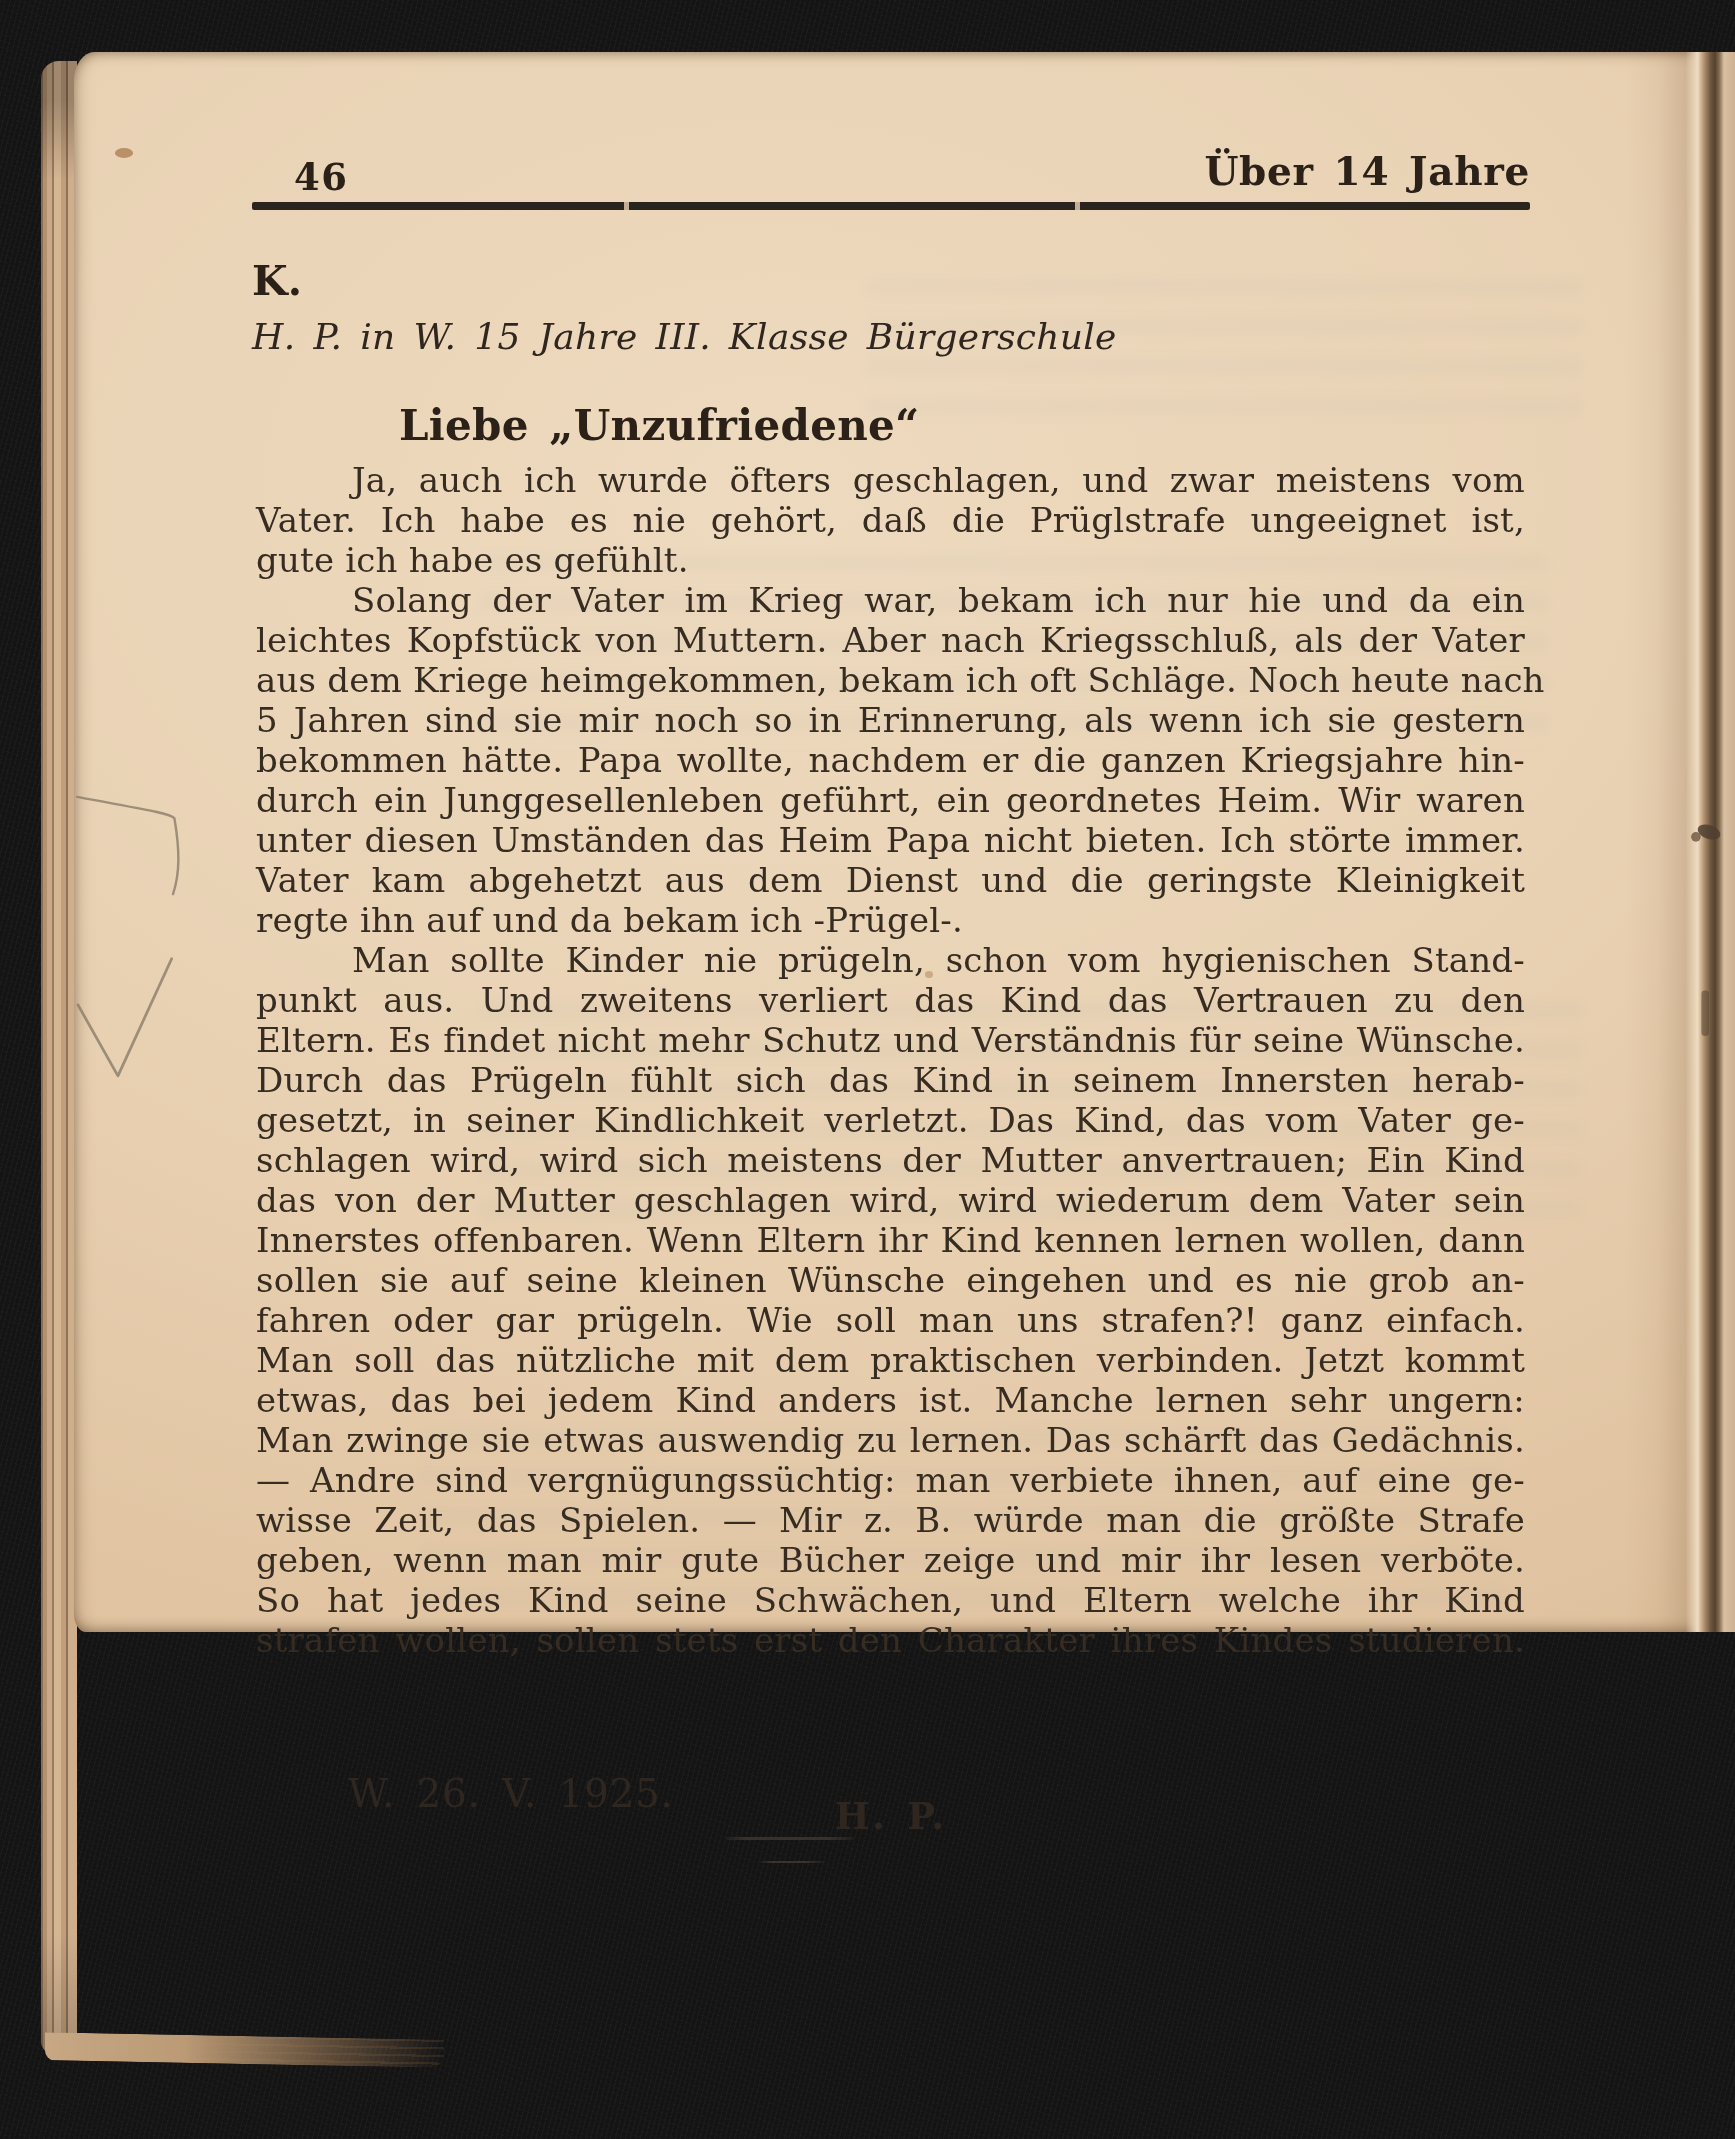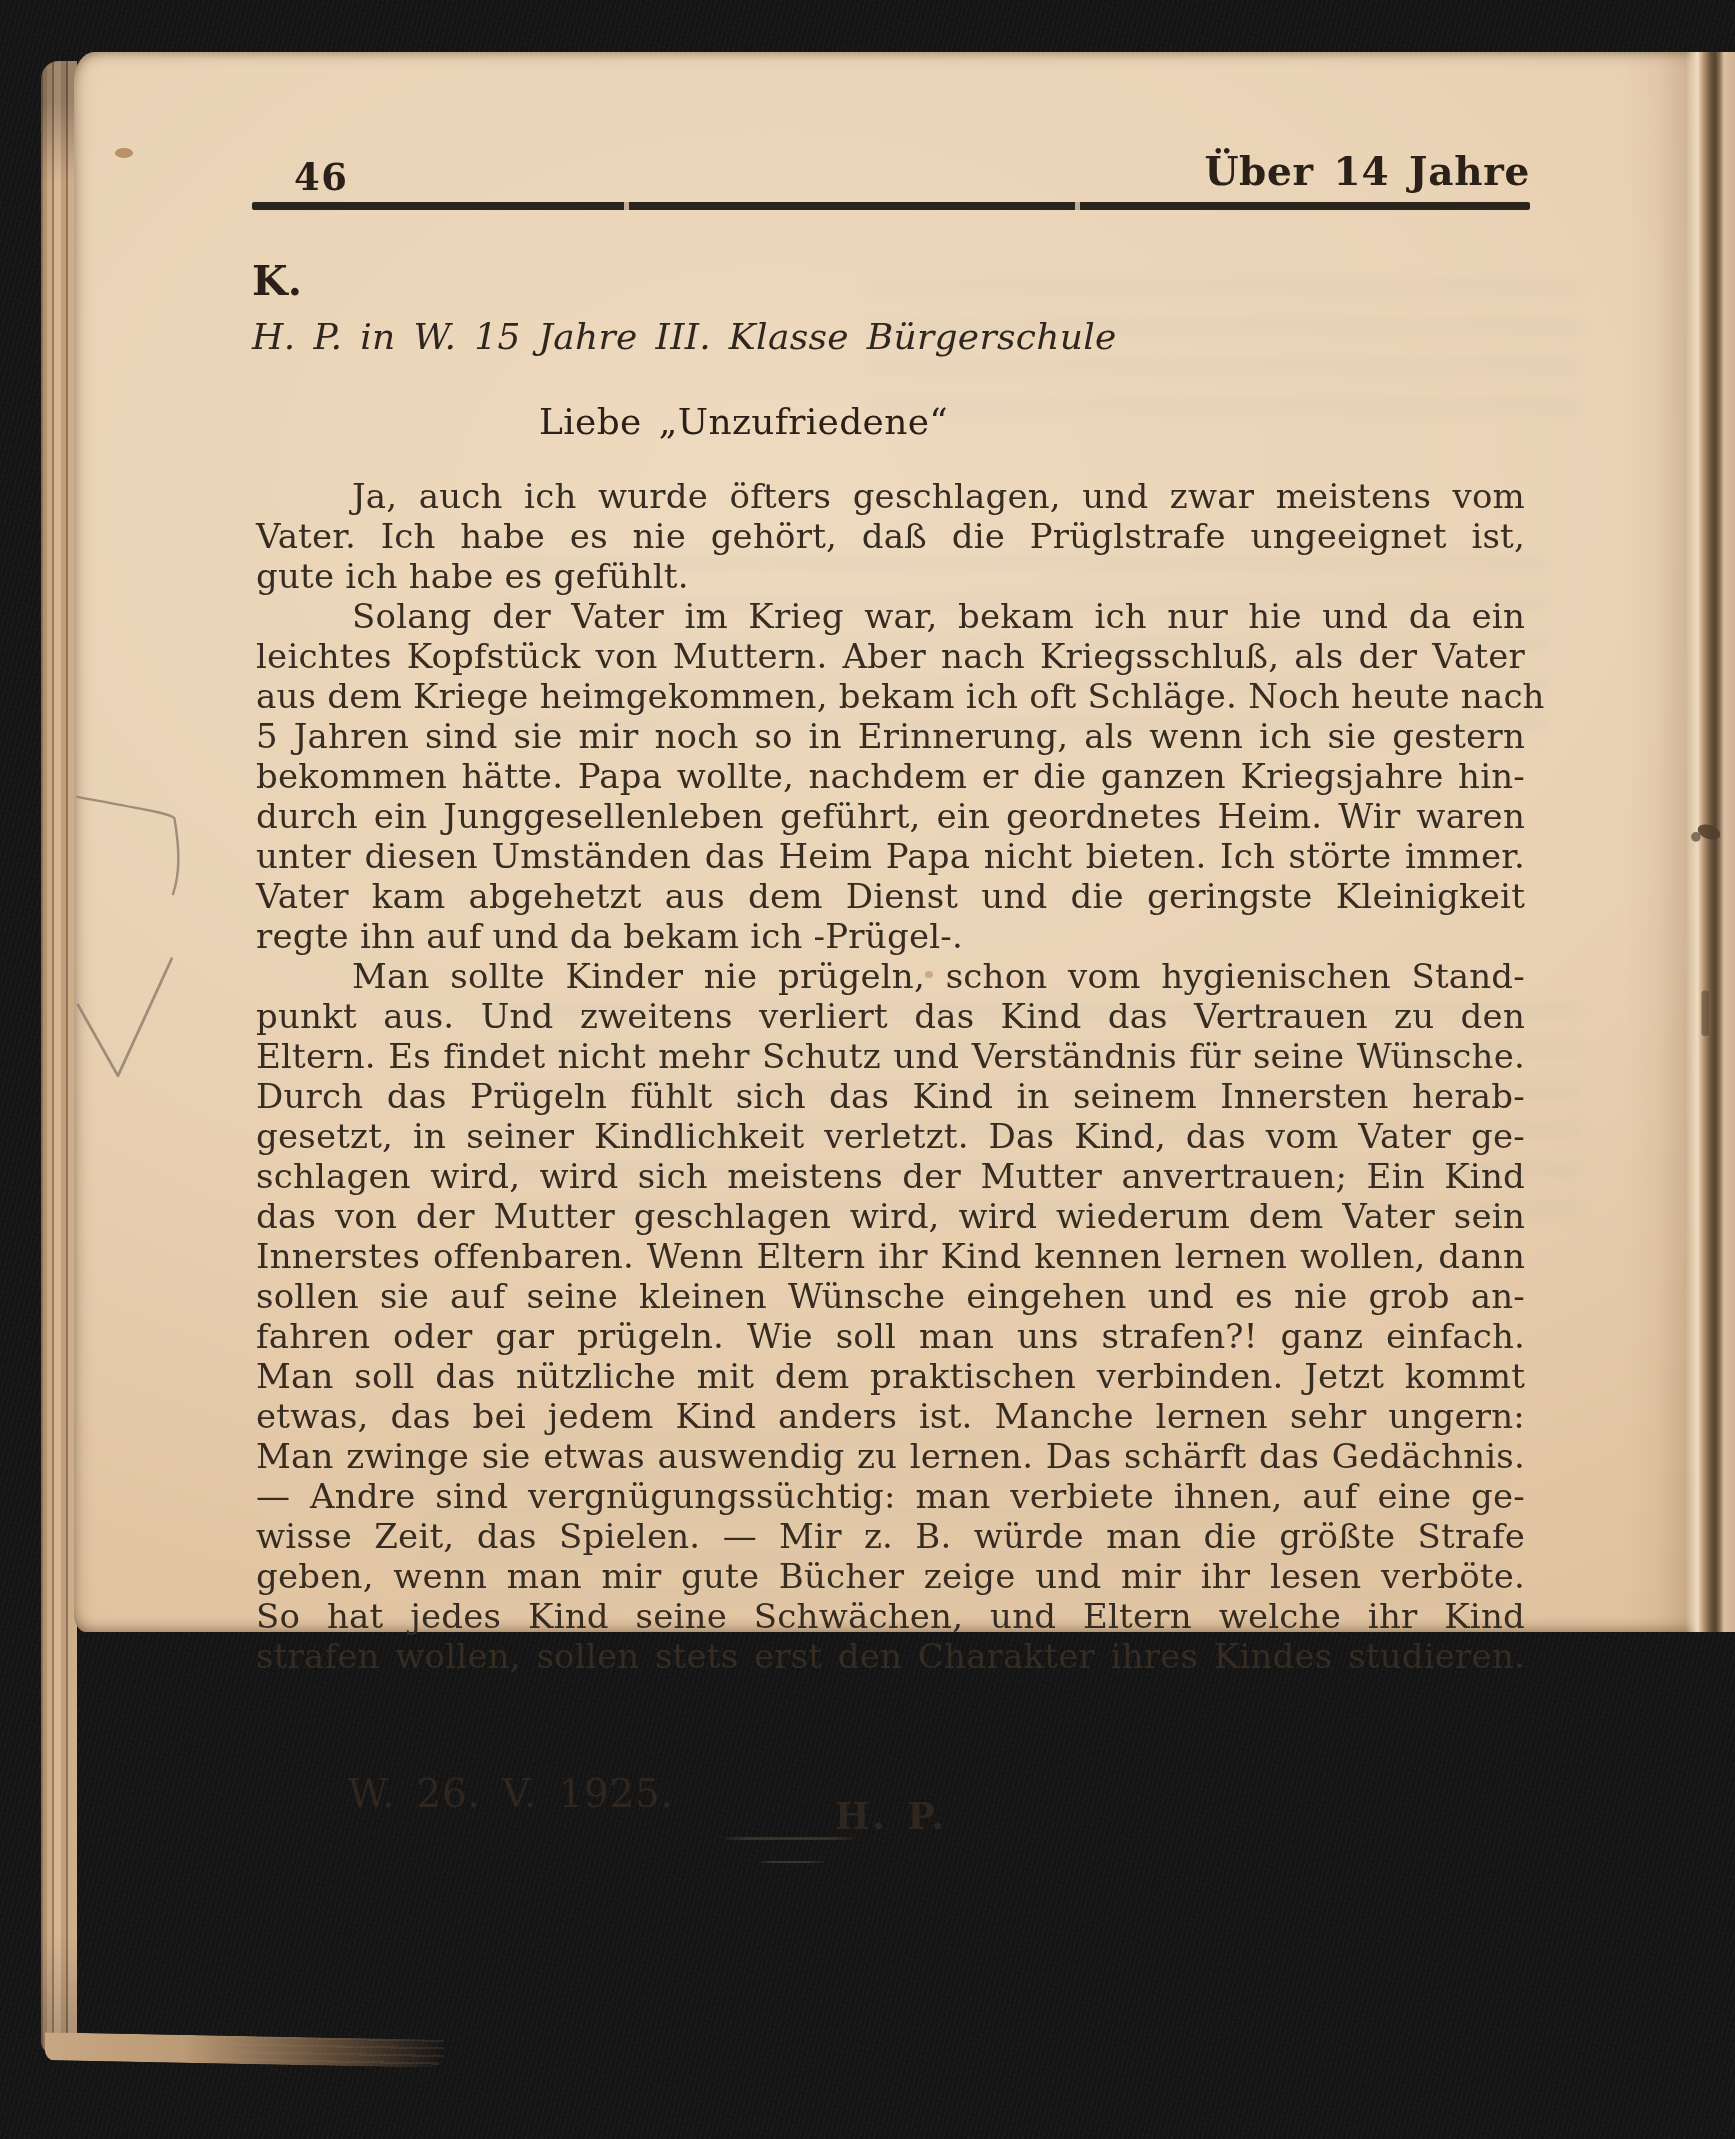--- a/index.html
+++ b/index.html
@@ -80,25 +80,25 @@
     position:absolute;top:-0.7px;width:4.8px;height:9px;background:#e9d2b4;opacity:.8;
   }
   .section-label{
     position:absolute;left:178px;top:205px;font-size:41px;font-weight:600;color:#2b2119;
   }
   .author-line{
     position:absolute;left:178px;top:264px;font-size:36px;font-weight:500;
     color:#2f2620;word-spacing:6.2px;letter-spacing:0.3px;font-style:italic;
   }
   .salutation{
-    position:absolute;left:325px;top:349px;width:689px;text-align:center;
-    font-size:36px;font-weight:400;color:#2b2119;word-spacing:5.5px;letter-spacing:0.3px;
+    position:absolute;left:325px;top:349px;width:689px;text-align:left;
+    font-size:42px;font-weight:700;color:#2b2119;word-spacing:5.5px;letter-spacing:0.3px;
   }
   .letter-body{
-    position:absolute;left:182px;top:424px;width:1269px;
+    position:absolute;left:182px;top:408px;width:1269px;
     font-size:34px;line-height:40px;color:#362c22;letter-spacing:0.2px;
   }
   .para{margin:0;}
   .bl{
     height:40px;text-align:justify;text-align-last:justify;-moz-text-align-last:justify;
     white-space:nowrap;overflow:visible;
   }
   .bl.first{text-indent:96px;}
   .bl.flush{text-align-last:left;-moz-text-align-last:left;}
   .signature{

